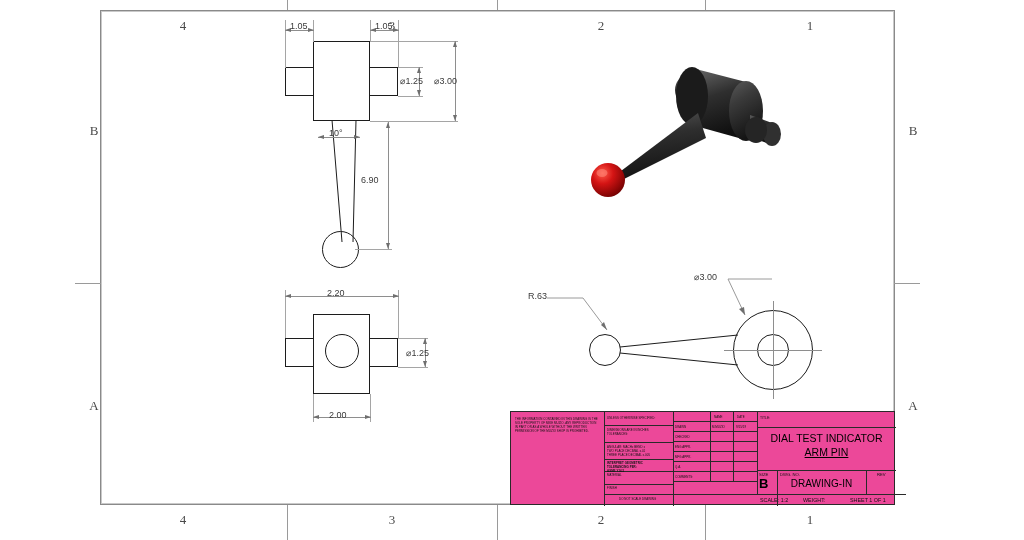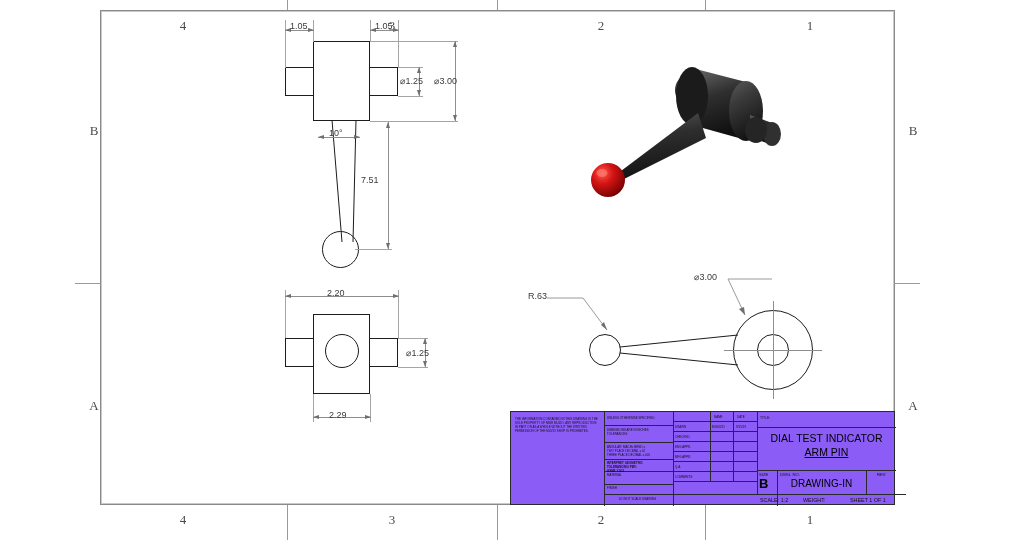--- a/index.html
+++ b/index.html
@@ -31,21 +31,21 @@
 
   
   .arw{position:absolute;width:0;height:0;}
   .arw-l{border-top:2.5px solid transparent;border-bottom:2.5px solid transparent;border-right:6px solid #6f6f6f;}
   .arw-r{border-top:2.5px solid transparent;border-bottom:2.5px solid transparent;border-left:6px solid #6f6f6f;}
   .arw-u{border-left:2.5px solid transparent;border-right:2.5px solid transparent;border-bottom:6px solid #6f6f6f;}
   .arw-d{border-left:2.5px solid transparent;border-right:2.5px solid transparent;border-top:6px solid #6f6f6f;}
 
   
   .tblock{position:absolute;left:510px;top:411px;width:385px;height:94px;
-          border:1px solid #2a2a2a;box-sizing:border-box;background:#8b5cf6;}
+          border:1px solid #2a2a2a;box-sizing:border-box;background:#ec4899;}
   .tb-line{position:absolute;background:#2a2a2a;}
   .tb-h{height:1px;}
   .tb-v{width:1px;}
   .micro{position:absolute;font-size:2.9px;line-height:1.38;color:#111;
          font-family:"Liberation Sans", sans-serif;letter-spacing:.02em;}
   .small{position:absolute;font-size:3.4px;color:#111;font-family:"Liberation Sans", sans-serif;}
   .tb-title{position:absolute;font-size:10.5px;color:#000;text-align:center;
             font-family:"Liberation Sans", sans-serif;}
   .tb-sizeltr{position:absolute;font-size:13px;font-weight:bold;color:#000;}
   .tb-dwgno{position:absolute;font-size:10px;color:#000;text-align:center;width:100%;}
@@ -133,42 +133,42 @@
     <div class="dim-ln dim-h" style="left:318px;top:137px;width:42px;"></div>
     <div class="arw arw-l" style="left:318px;top:134.5px;"></div>
     <div class="arw arw-r" style="left:354px;top:134.5px;"></div>
     <div class="dimtxt" style="left:329px;top:128px;">10°</div>
 
     <div class="ext-ln" style="left:370px;top:121px;width:22px;height:1px;"></div>
     <div class="ext-ln" style="left:355px;top:249px;width:37px;height:1px;"></div>
     <div class="dim-ln dim-v" style="left:388px;top:122px;height:127px;"></div>
     <div class="arw arw-u" style="left:385.5px;top:122px;"></div>
     <div class="arw arw-d" style="left:385.5px;top:243px;"></div>
-    <div class="dimtxt" style="left:361px;top:175px;">7.51</div>
+    <div class="dimtxt" style="left:361px;top:175px;">6.90</div>
   </div>
 
   <div>
     <div class="rect" style="left:313px;top:314px;width:57px;height:80px;"></div>
     <div class="rect" style="left:285px;top:338px;width:29px;height:29px;"></div>
     <div class="rect" style="left:369px;top:338px;width:29px;height:29px;"></div>
     <div class="circ" style="left:325px;top:334px;width:34px;height:34px;"></div>
 
     <div class="ext-ln" style="left:285px;top:290px;width:1px;height:48px;"></div>
     <div class="ext-ln" style="left:398px;top:290px;width:1px;height:48px;"></div>
     <div class="dim-ln dim-h" style="left:285px;top:296px;width:114px;"></div>
     <div class="arw arw-l" style="left:285px;top:293.5px;"></div>
     <div class="arw arw-r" style="left:393px;top:293.5px;"></div>
     <div class="dimtxt" style="left:327px;top:288px;">2.20</div>
 
     <div class="ext-ln" style="left:313px;top:394px;width:1px;height:28px;"></div>
     <div class="ext-ln" style="left:370px;top:394px;width:1px;height:28px;"></div>
     <div class="dim-ln dim-h" style="left:313px;top:417px;width:58px;"></div>
     <div class="arw arw-l" style="left:313px;top:414.5px;"></div>
     <div class="arw arw-r" style="left:365px;top:414.5px;"></div>
-    <div class="dimtxt" style="left:329px;top:410px;">2.29</div>
+    <div class="dimtxt" style="left:329px;top:410px;">2.00</div>
 
     <div class="ext-ln" style="left:398px;top:338px;width:30px;height:1px;"></div>
     <div class="ext-ln" style="left:398px;top:367px;width:30px;height:1px;"></div>
     <div class="dim-ln dim-v" style="left:425px;top:338px;height:29px;"></div>
     <div class="arw arw-u" style="left:422.5px;top:338px;"></div>
     <div class="arw arw-d" style="left:422.5px;top:361px;"></div>
     <div class="dimtxt" style="left:406px;top:348px;">⌀1.25</div>
   </div>
 
   <div>

